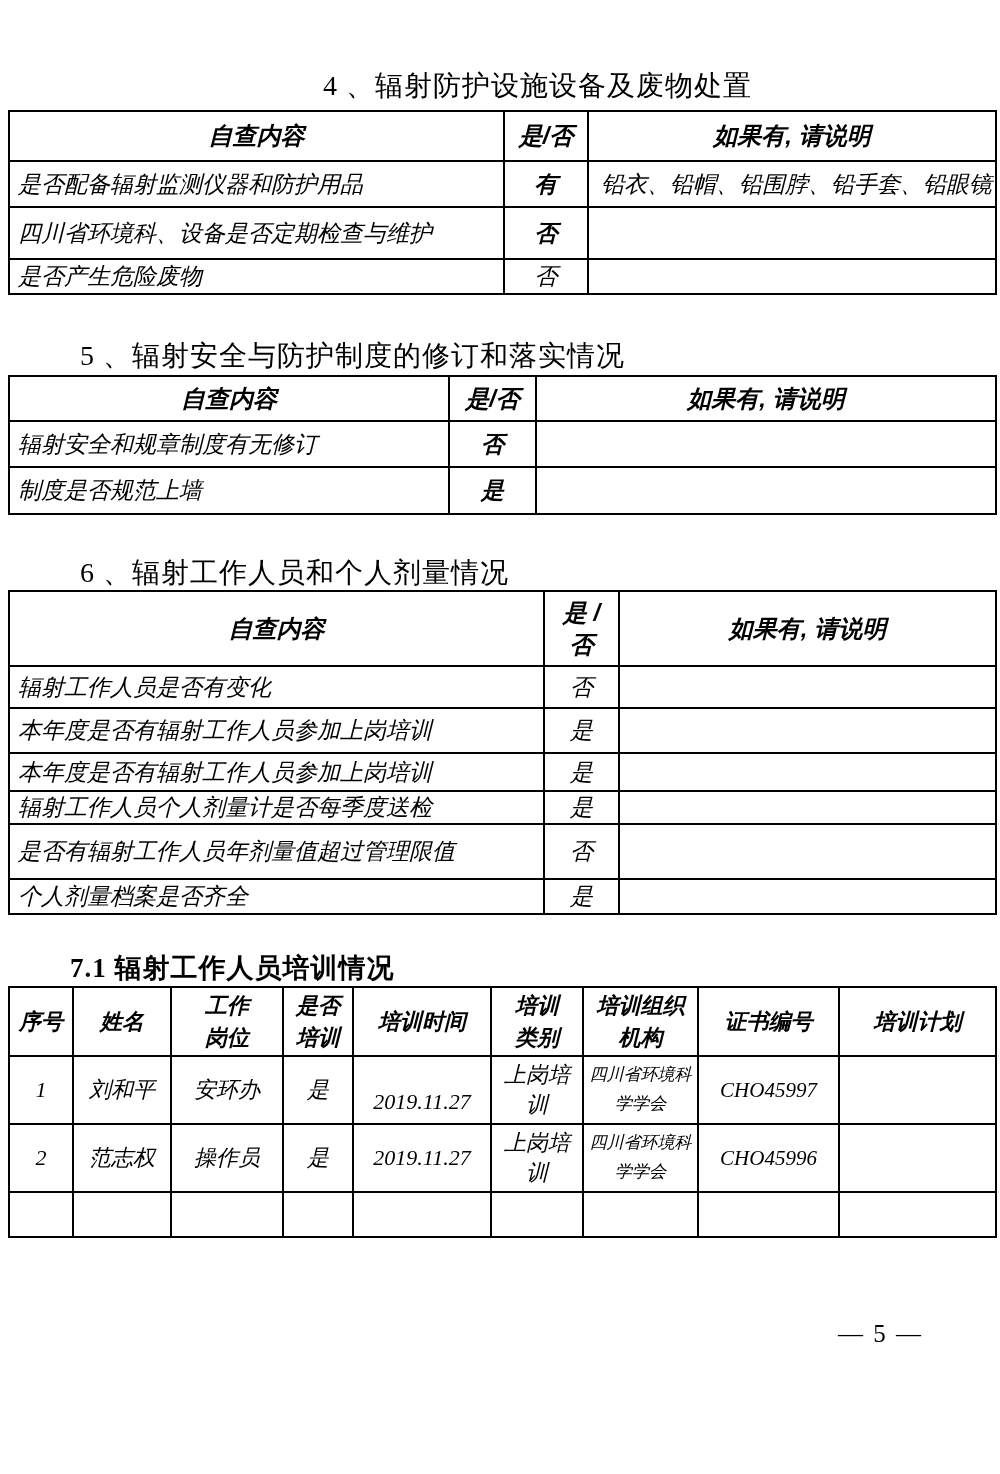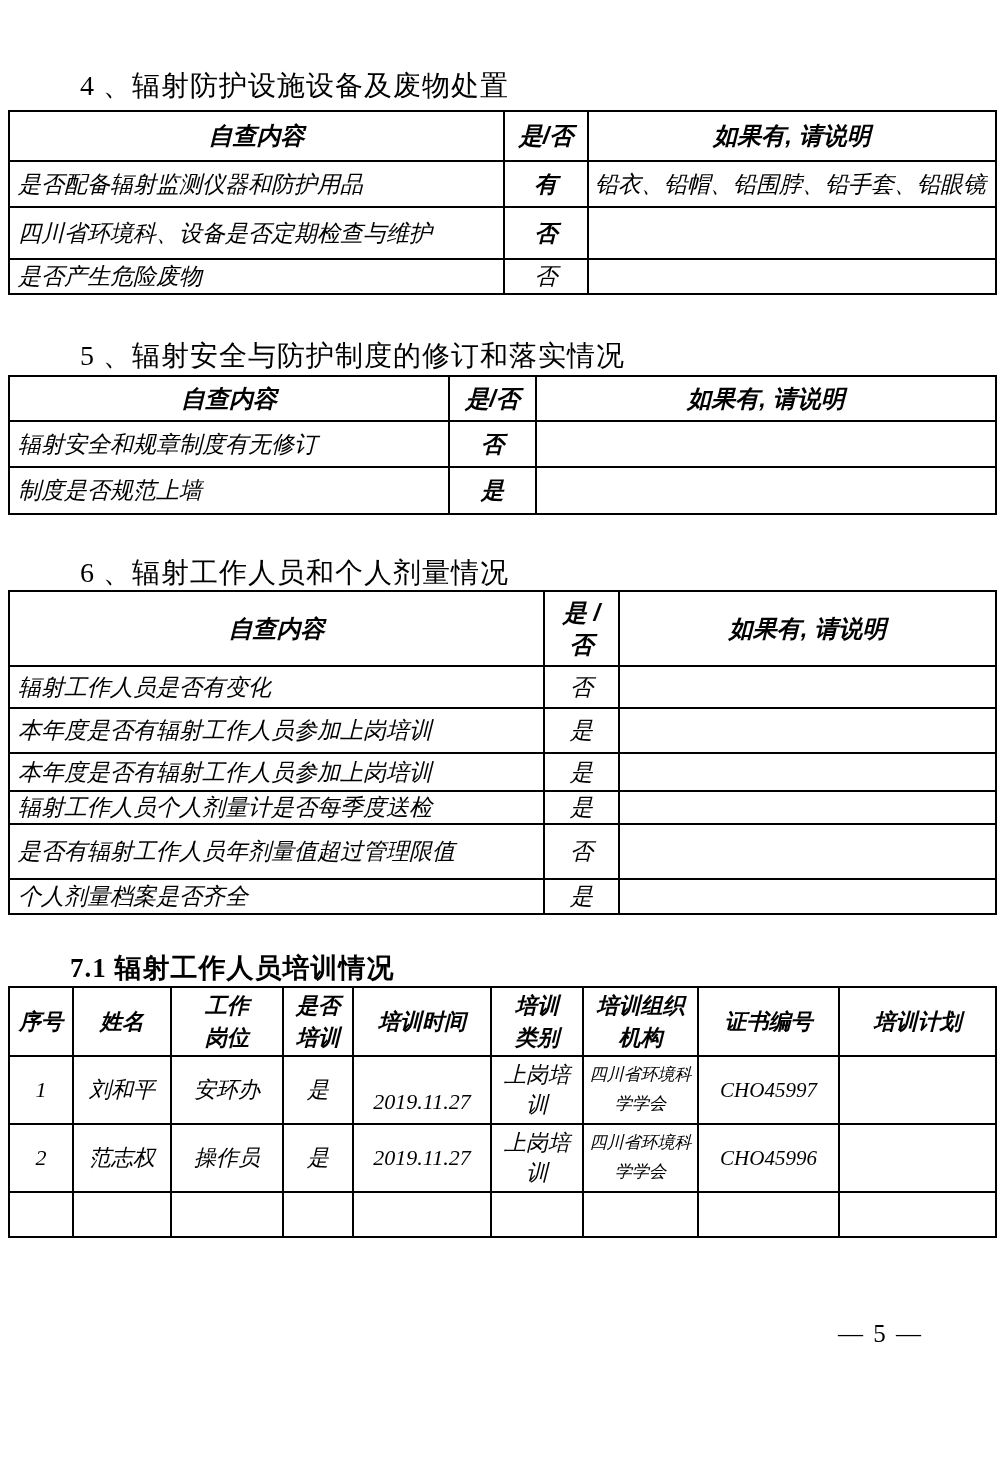--- a/index.html
+++ b/index.html
@@ -14,21 +14,21 @@
 
   .sec-title {
     font-size: 28px; line-height: 35px;
     font-weight: normal;
     margin-left: 72px;
     letter-spacing: 1px;
     white-space: pre;
   }
   .sec-title.bold { font-weight: bold; font-size: 27px; margin-left: 62px; }
 
-  #title4 { margin-top: 68px; }
+  #title4 { margin-top: 68px; text-align: center; }
   #title5 { margin-top: 43px; }
   #title6 { margin-top: 40px; }
   #title7 { margin-top: 36px; }
 
   table { border-collapse: collapse; table-layout: fixed; width: 987px; font-style: italic; }
   #table4 { margin-top: 7px; }
   #table5 { margin-top: 2px; }
   #table6 { margin-top: 0; }
   #table7 { margin-top: 0; }
 
@@ -40,21 +40,21 @@
   .hdr td {
     font-family: "Liberation Sans", "DejaVu Sans", sans-serif;
     font-weight: bold;
     font-size: 24px;
     text-align: center;
     vertical-align: middle;
   }
   .item { font-size: 23px; text-align: left; padding-left: 8px; vertical-align: middle; }
   .ans  { font-size: 23px; text-align: center; vertical-align: middle; }
   .ans.b { font-weight: bold; font-family: "Liberation Sans", "DejaVu Sans", sans-serif; }
-  .note { font-size: 23px; text-align: left; padding-left: 6px; vertical-align: middle; margin-top: 46px; }
+  .note { font-size: 23px; text-align: left; padding-left: 12px; vertical-align: middle; margin-top: 46px; }
 
   
   #table7 .hdr td { font-size: 22px; line-height: 1.45; }
   #table7 td { text-align: center; vertical-align: middle; }
   .t7 { font-size: 22px; }
   .t7-org { font-size: 17px; line-height: 1.7; }
   .t7-cert { font-size: 21px; }
   .vbottom { vertical-align: bottom !important; padding-bottom: 8px; }
 
   .footer {

